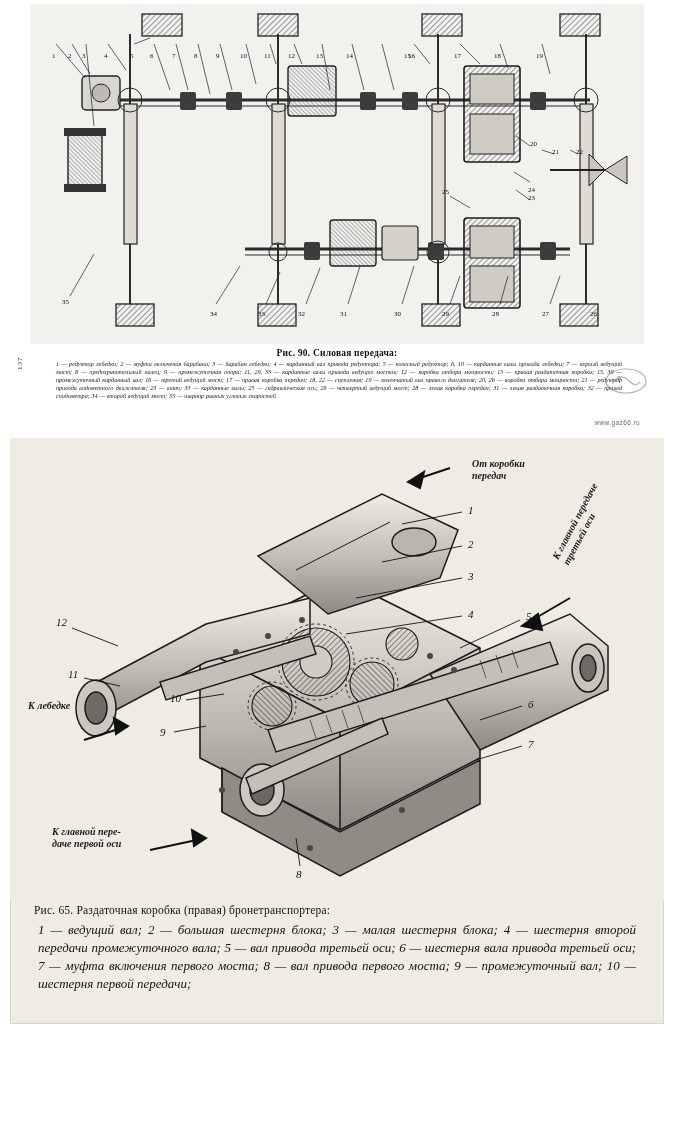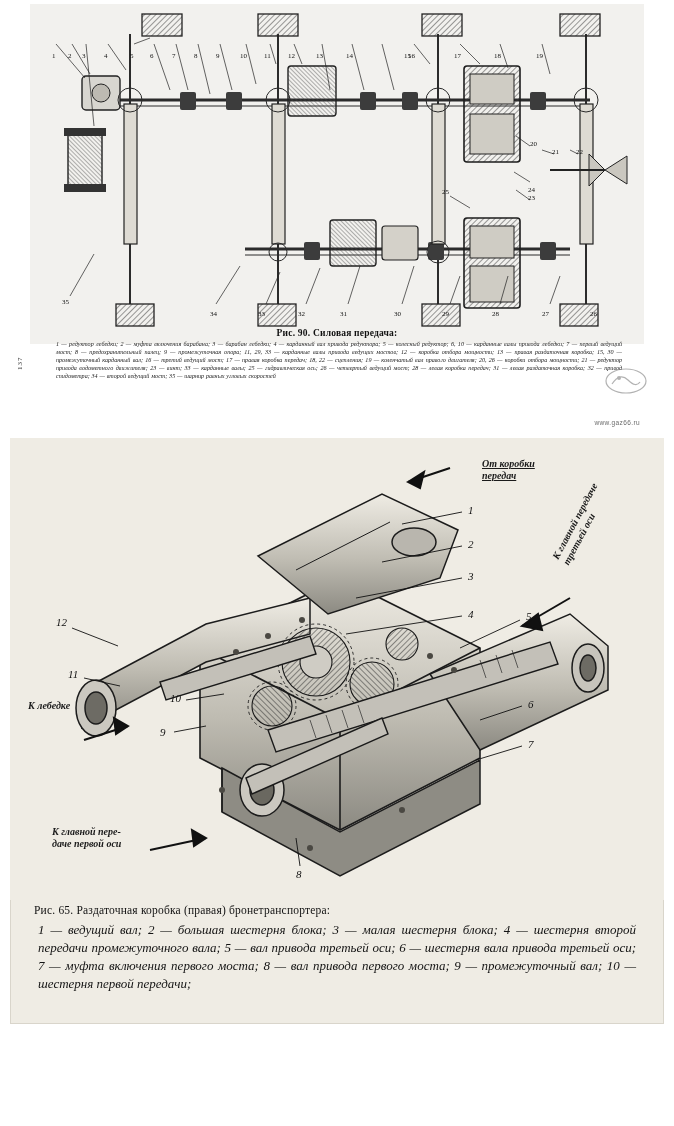--- a/index.html
+++ b/index.html
@@ -28,21 +28,21 @@
     position: absolute;
     left: 30px;
     top: 4px;
     width: 614px;
     height: 340px;
     background: #f2f1ee;
   }
   .fig1-caption-area {
     position: absolute;
     left: 30px;
-    top: 328px;
+    top: 348px;
     width: 614px;
     height: 80px;
   }
   .fig1-title {
     text-align: center;
     font-size: 9.5px;
     font-weight: bold;
     color: #111;
     letter-spacing: .2px;
   }
@@ -463,21 +463,21 @@
         <line x1="470" y1="282" x2="512" y2="268"></line>
         <line x1="466" y1="322" x2="512" y2="308"></line>
         <line x1="286" y1="400" x2="290" y2="428"></line>
         <line x1="196" y1="288" x2="164" y2="294"></line>
         <line x1="214" y1="256" x2="176" y2="262"></line>
         <line x1="110" y1="248" x2="74" y2="240"></line>
         <line x1="108" y1="208" x2="62" y2="190"></line>
       </g>
     </svg>
 
-    <div class="callout" style="left:472px; top:20px; white-space:pre-line;text-decoration:underline;">От коробки
+    <div class="callout" style="left:462px; top:20px; white-space:pre-line;">От коробки
 передач</div>
     <div class="callout" style="left:540px; top:118px; white-space:pre-line; transform:rotate(-62deg); transform-origin:left top;">К главной передаче
 третьей оси</div>
     <div class="callout" style="left:18px; top:262px;">К лебедке</div>
     <div class="callout" style="left:42px; top:388px; white-space:pre-line;">К главной пере-
 даче первой оси</div>
 
     <span class="leader-num" style="left:458px; top:66px;">1</span>
     <span class="leader-num" style="left:458px; top:100px;">2</span>
     <span class="leader-num" style="left:458px; top:132px;">3</span>

